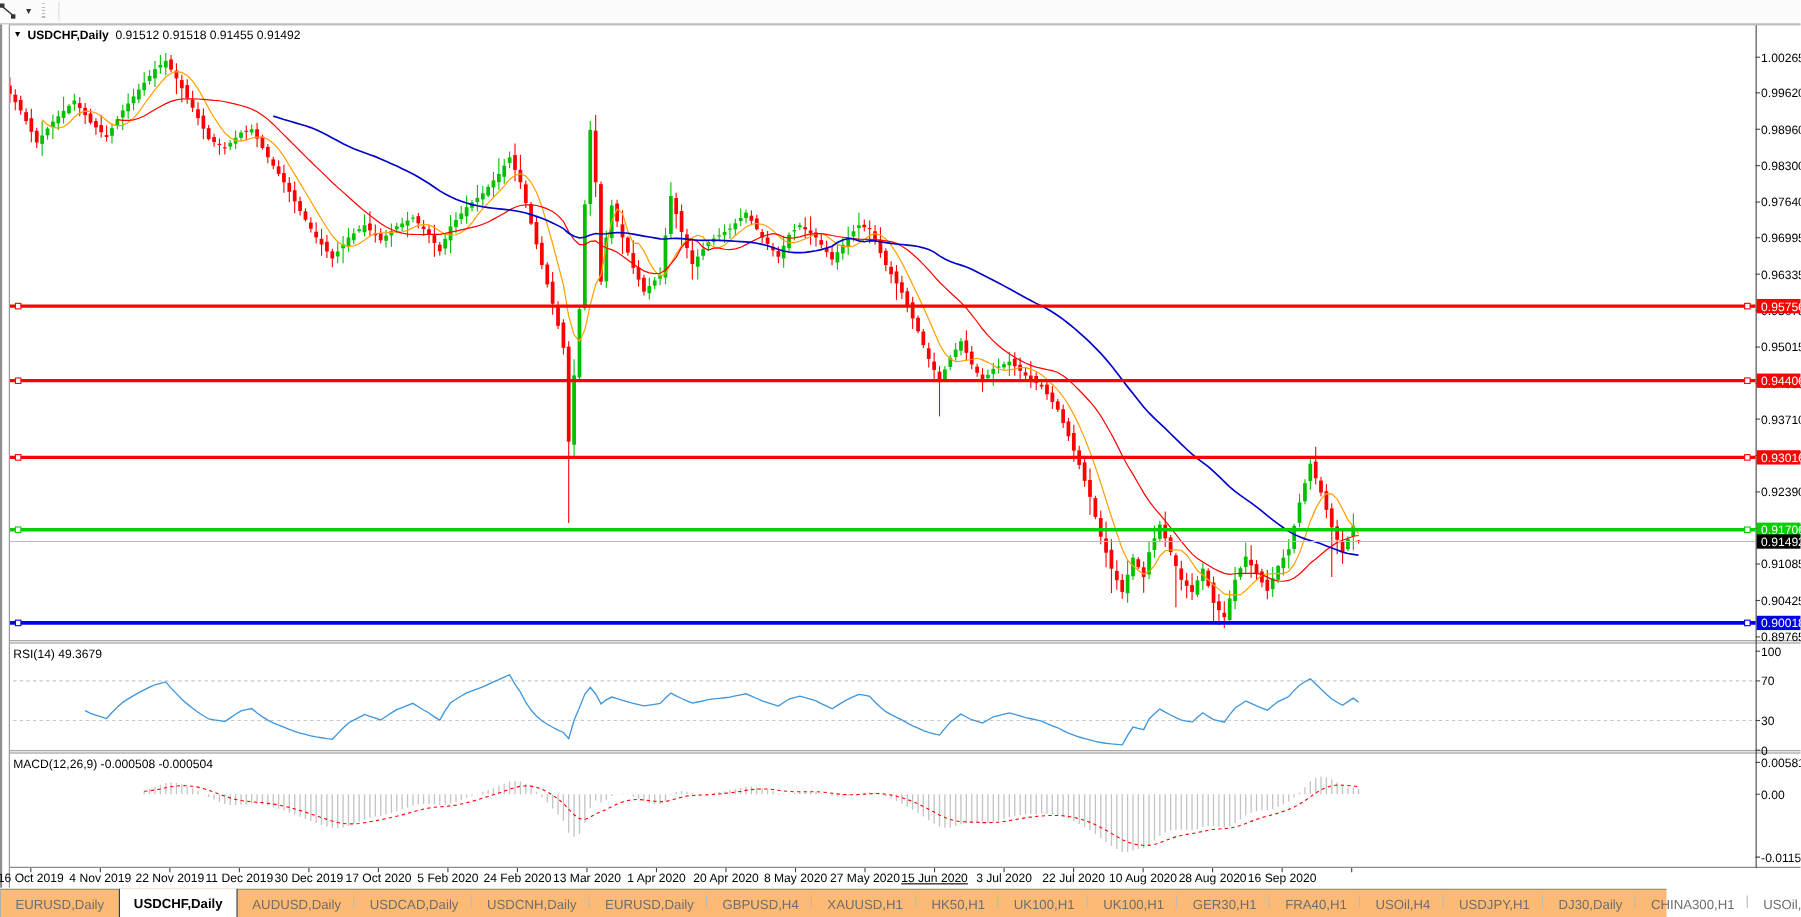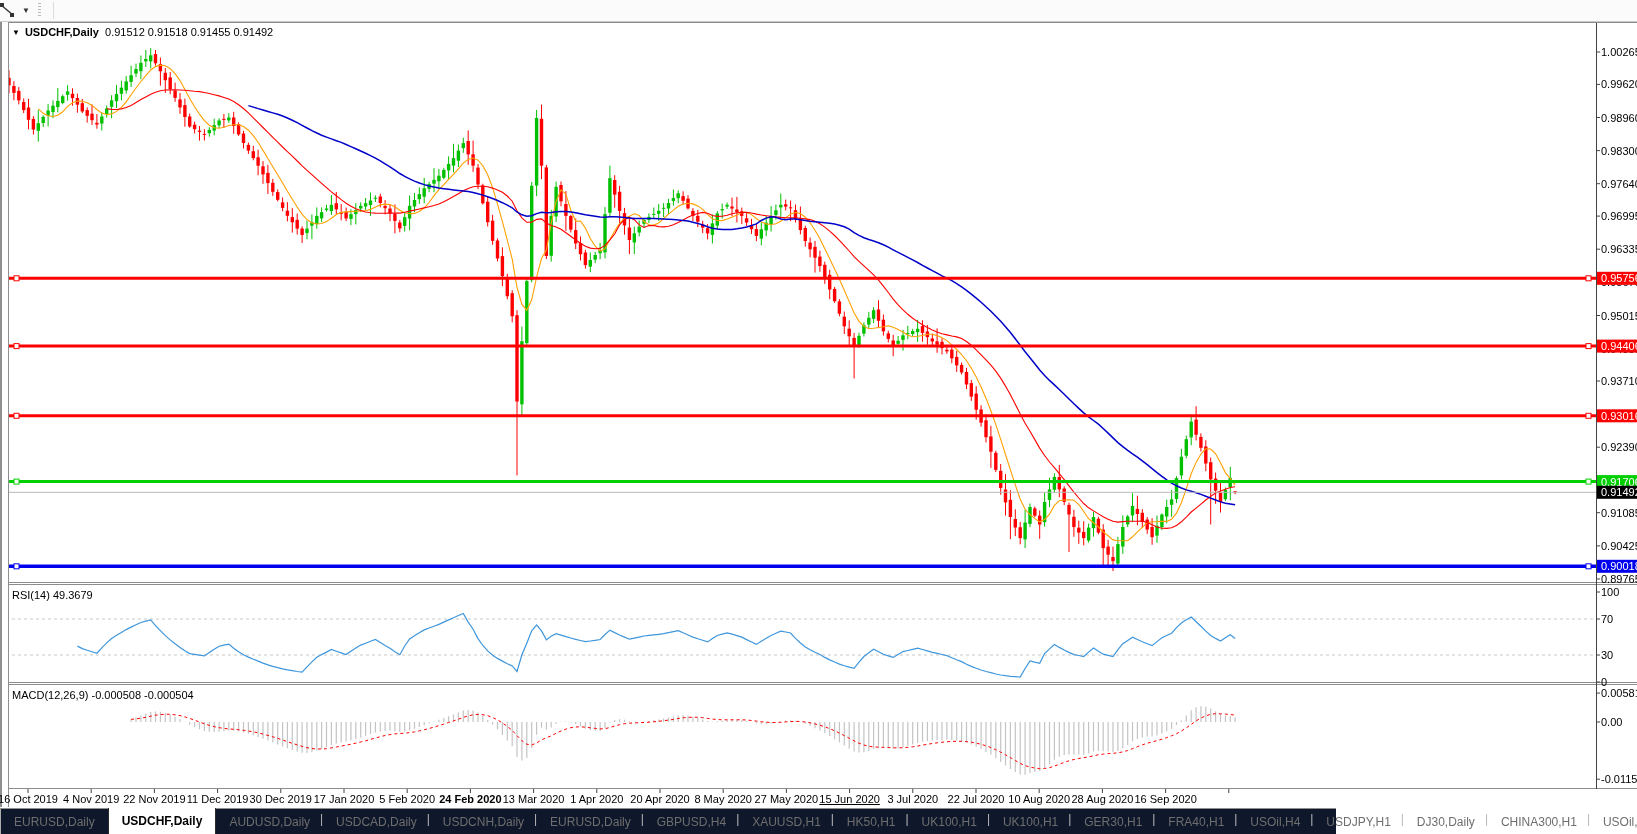--- a/index.html
+++ b/index.html
@@ -29,22 +29,22 @@
   .chart-svg{position:absolute;top:0;left:0;z-index:1}
   .overlay-label{position:absolute;font-size:11px;color:#000;z-index:2;white-space:pre}
   .title-tri{font-size:8px;vertical-align:1px;margin-right:5px}
   .title-sym{font-weight:700}
   
   .date-axis{position:absolute;left:0;top:793px;width:1324px;height:14px;z-index:2}
   .date-axis span{position:absolute;top:0;transform:translateX(-50%);
     font-size:11px;color:#000;white-space:nowrap}
   
   .tabbar{
-    position:absolute;left:0;top:808px;width:1336px;height:26px;
-    background:#0f172a;border-top:1px solid #8f8f8f;
+    position:absolute;left:0;top:808px;width:1515px;height:26px;
+    background:#fdba74;border-top:1px solid #8f8f8f;
     display:flex;align-items:stretch;z-index:5;font-size:12px;color:#6e6e6e;
   }
   .tab-spacer{width:14px;border-right:1px solid #adadad;background:#ececec}
   .tab{display:flex;align-items:center;padding:0 13px;position:relative;cursor:default;white-space:nowrap}
   .tab:not(.active) + .tab:not(.active)::before{
     content:"|";color:#b9b9b9;position:absolute;left:-3px;top:3px;font-size:12px}
   .tab.active{background:#ffffff;border:1px solid #2a2a2a;border-top:none;
     color:#000;font-weight:700;margin-top:-1px;z-index:6}
 </style>
 </head>
@@ -942,23 +942,23 @@
 <div class="overlay-label" style="top:589px;left:12px">RSI(14) 49.3679</div>
 
 <div class="overlay-label" style="top:689px;left:12px">MACD(12,26,9) -0.000508 -0.000504</div>
 
 <div class="date-axis" id="date-axis">
     <span style="left: 28px;">16 Oct 2019</span>
     <span style="left: 91.2px;">4 Nov 2019</span>
     <span style="left: 154.4px;">22 Nov 2019</span>
     <span style="left: 217.6px;">11 Dec 2019</span>
     <span style="left: 280.8px;">30 Dec 2019</span>
-    <span style="left: 344px;">17 Jan 2020</span>
+    <span style="left: 344px;">17 Oct 2020</span>
     <span style="left: 407.2px;">5 Feb 2020</span>
-    <span style="left: 470.4px; font-weight: bold;">24 Feb 2020</span>
+    <span style="left: 470.4px;">24 Feb 2020</span>
     <span style="left: 533.6px;">13 Mar 2020</span>
     <span style="left: 596.8px;">1 Apr 2020</span>
     <span style="left: 660px;">20 Apr 2020</span>
     <span style="left: 723.2px;">8 May 2020</span>
     <span style="left: 786.4px;">27 May 2020</span>
     <span style="left: 849.6px; text-decoration: underline;">15 Jun 2020</span>
     <span style="left: 912.8px;">3 Jul 2020</span>
     <span style="left: 976px;">22 Jul 2020</span>
     <span style="left: 1039.2px;">10 Aug 2020</span>
     <span style="left: 1102.4px;">28 Aug 2020</span>

